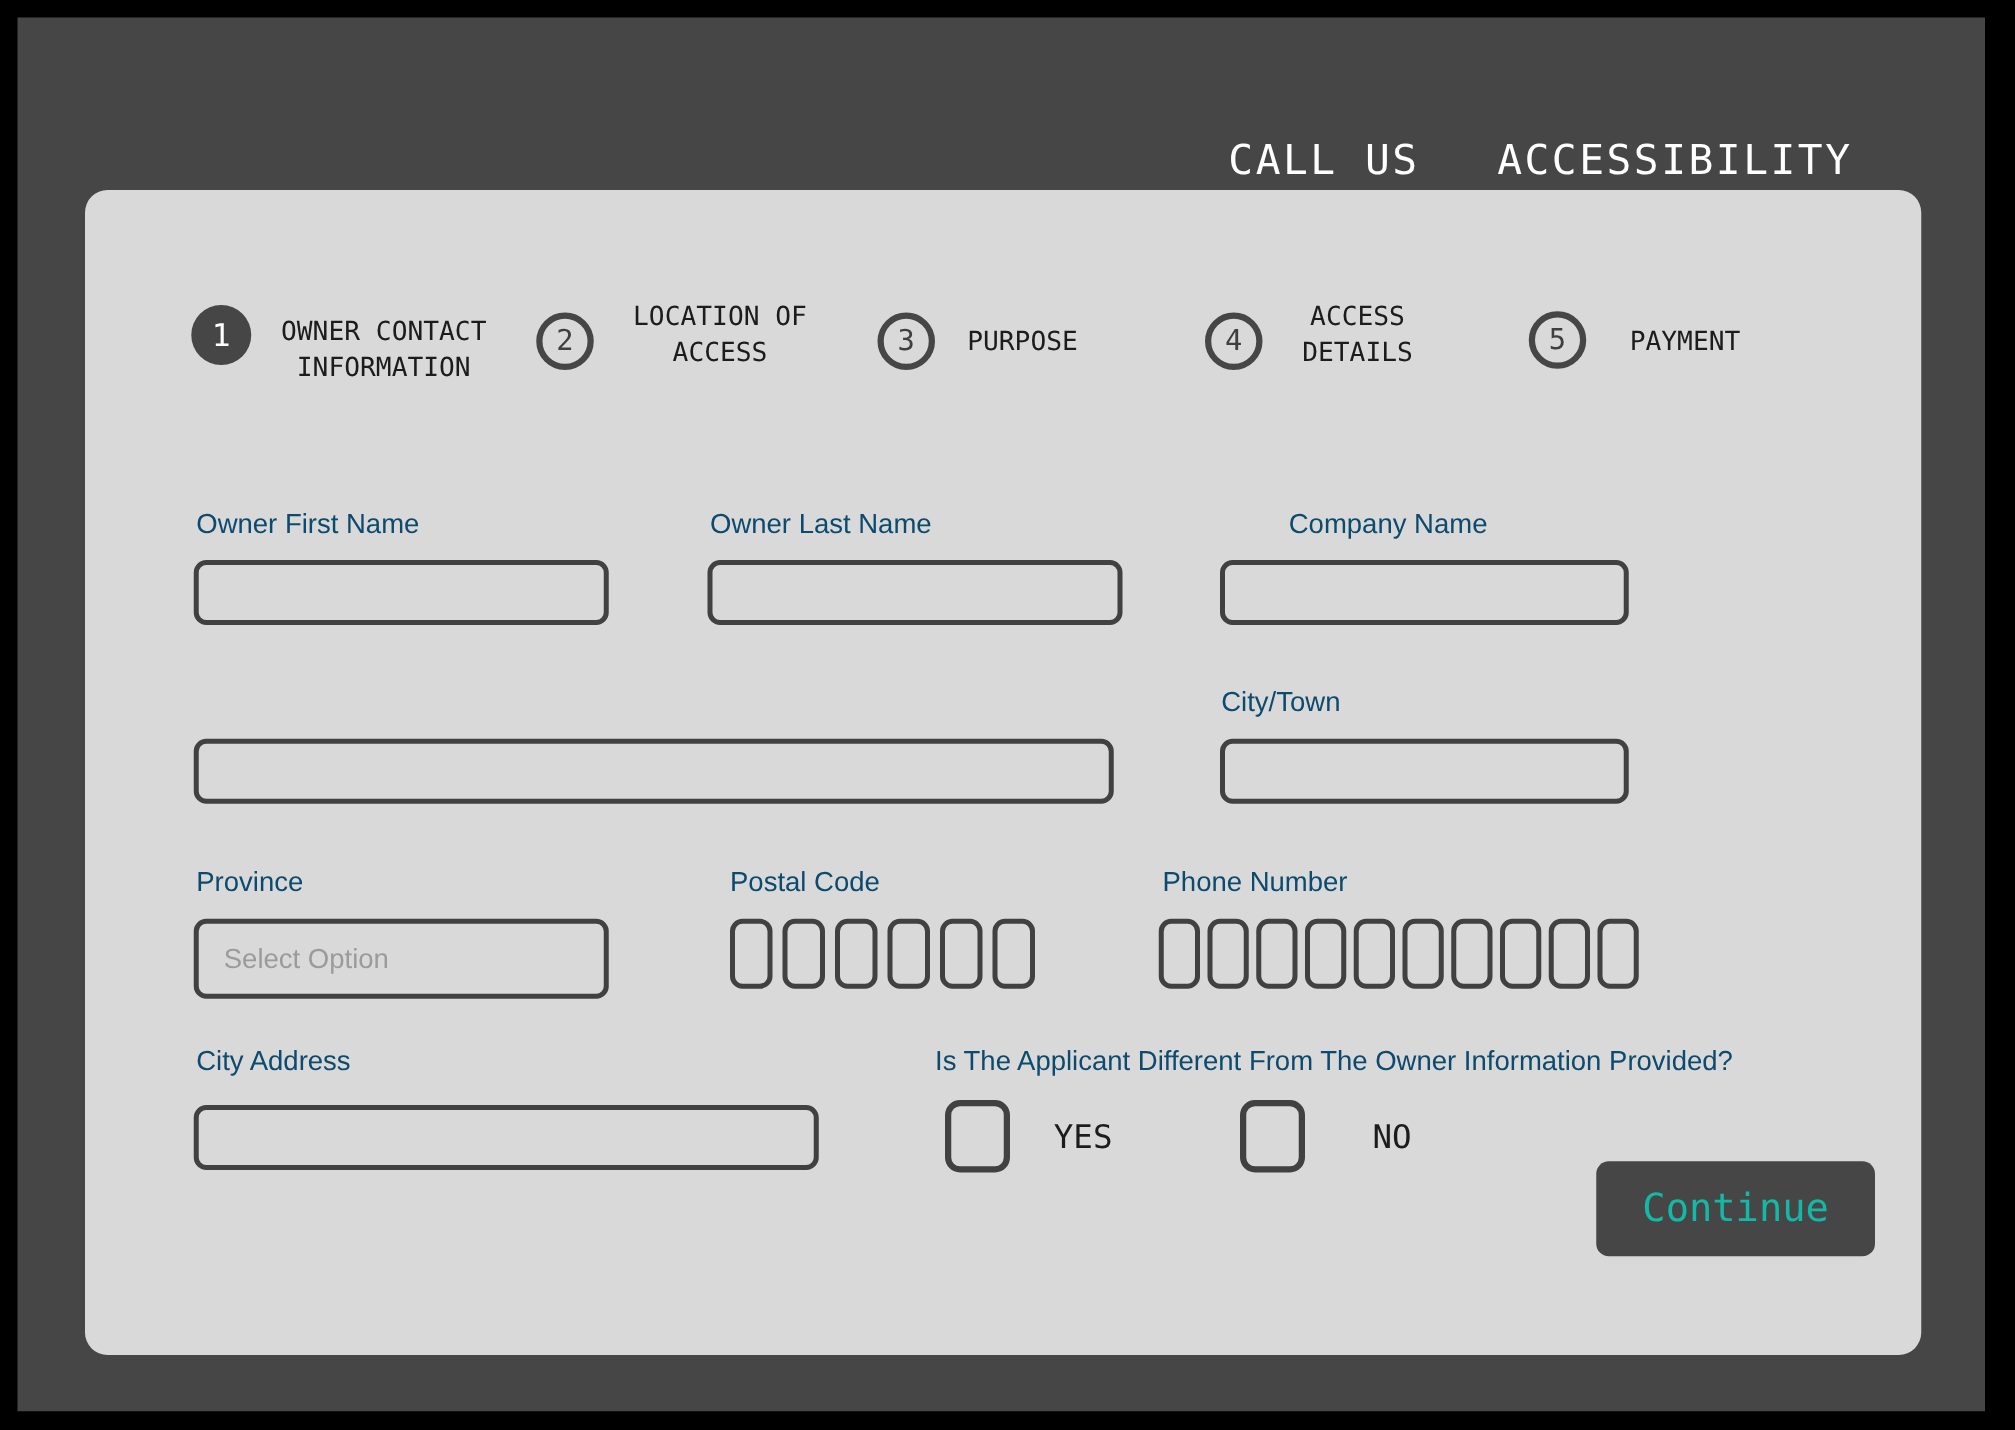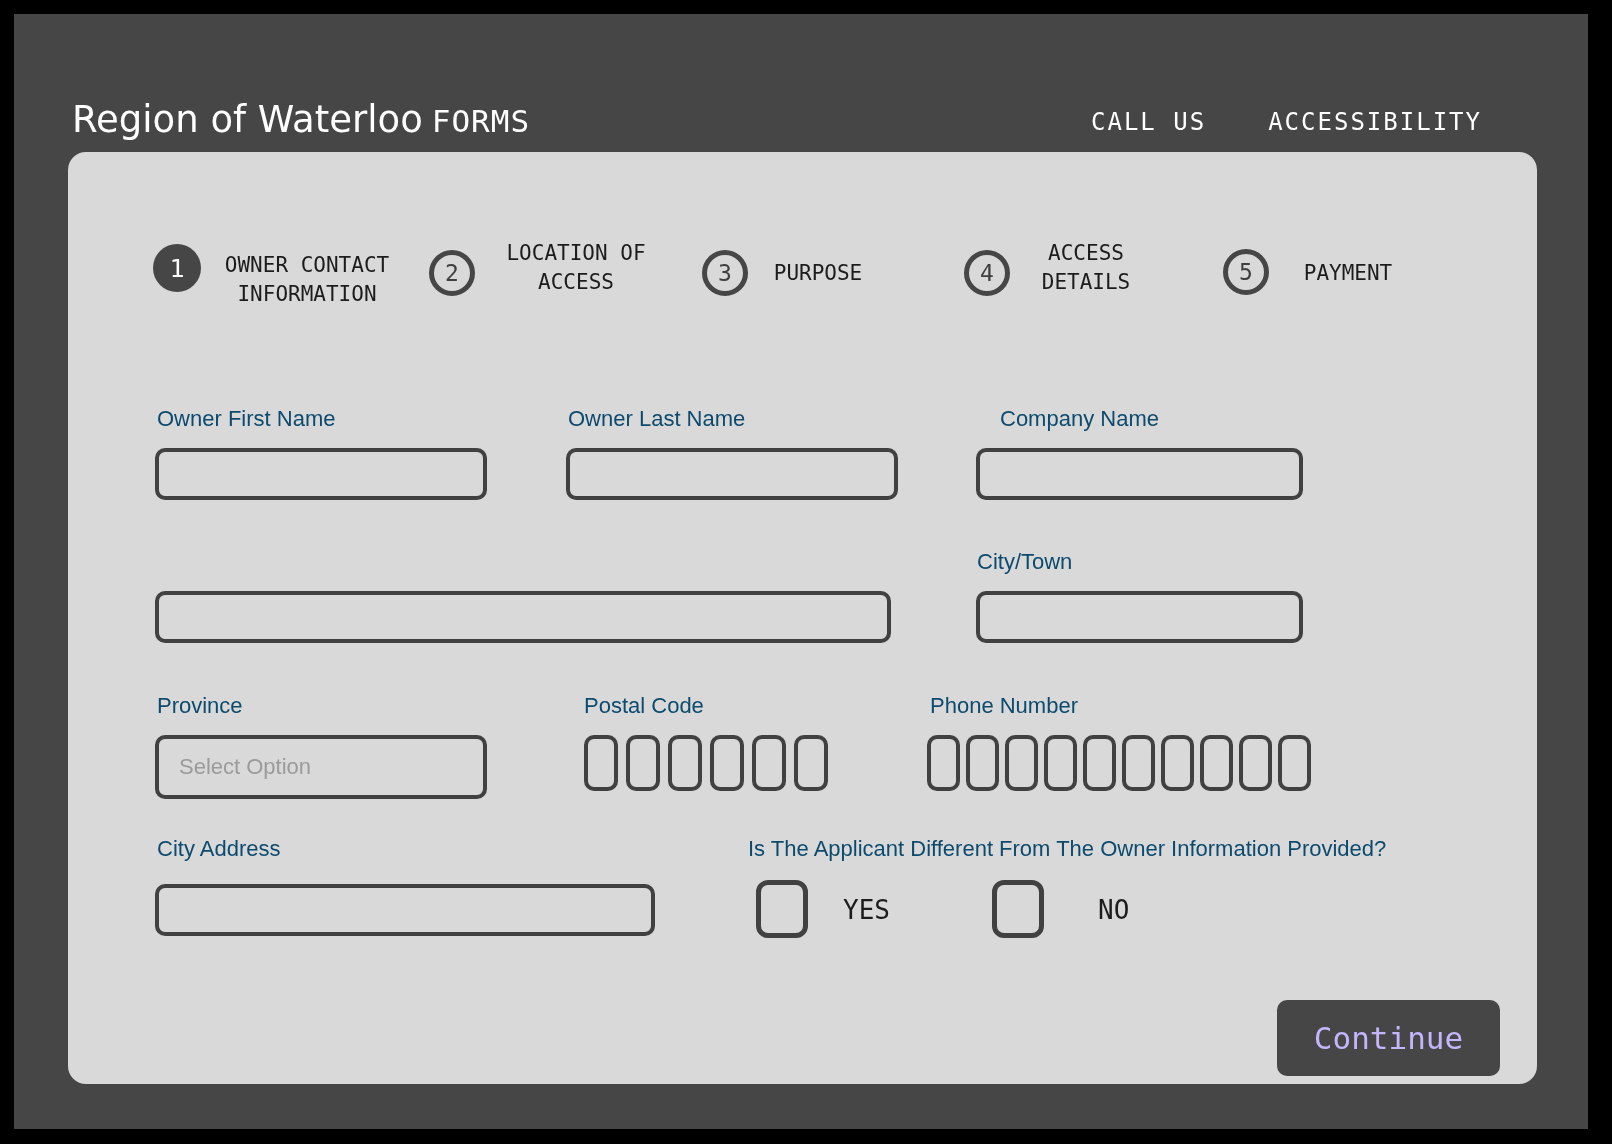--- a/index.html
+++ b/index.html
@@ -16,21 +16,21 @@
     position:absolute; left:58px; top:84px; color:#fff;
     font-family:"DejaVu Sans", sans-serif; font-size:37px; font-weight:400;
     white-space:nowrap;
   }
   .brand .suffix {
     font-family:"DejaVu Sans Mono", monospace; font-size:31px; margin-left:9px;
     letter-spacing:1px;
   }
   .top-nav {
     position:absolute; right:106px; top:94px; display:flex; gap:62px;
-    color:#fff; font-family:"DejaVu Sans Mono", monospace; font-size:24px;
+    color:#fff; font-family:"DejaVu Sans Mono", monospace; font-size:33px;
     letter-spacing:2px; white-space:nowrap;
   }
   .top-nav span { cursor:pointer; }
   
   .panel {
     position:absolute; left:54px; top:138px; width:1469px; height:932px;
     background:#d9d9d9; border-radius:18px;
   }
   
   .step-circle {
@@ -83,31 +83,30 @@
   .box-row.phone > div { width:33px; }
   .chk {
     position:absolute; top:728px; width:52px; height:58px; box-sizing:border-box;
     border:5px solid #414141; border-radius:12px; cursor:pointer;
   }
   .chk-label {
     position:absolute; top:743px; font-family:"DejaVu Sans Mono", monospace;
     font-size:26px; color:#1c1c1c;
   }
   .continue-btn {
-    position:absolute; left:1209px; top:848px; width:223px; height:76px;
-    background:#464646; border:none; border-radius:10px; color:#c4b5fd;
+    position:absolute; left:1209px; top:777px; width:223px; height:76px;
+    background:#464646; border:none; border-radius:10px; color:#14b8a6;
     font-family:"DejaVu Sans Mono", monospace; font-size:31px; cursor:pointer;
   }
 </style>
 </head>
 <body>
 
 <div class="window">
 
-  <div class="brand"><span>Region of Waterloo</span><span class="suffix">FORMS</span></div>
 
   <div class="top-nav">
     <span>CALL US</span>
     <span>ACCESSIBILITY</span>
   </div>
 
   <div class="panel">
 
     <div id="c1" class="step-circle active">1</div>
     <div id="l1" class="step-label">
@@ -132,21 +131,21 @@
       <span>DETAILS</span>
     </div>
 
     <div id="c5" class="step-circle inactive">5</div>
     <div id="l5" class="step-label">
       <span>PAYMENT</span>
     </div>
 
     <div class="f-label" style="left:89px;top:254px">Owner First Name</div>
     <div class="f-label" style="left:500px;top:254px">Owner Last Name</div>
-    <div class="f-label" style="left:932px;top:254px">Company Name</div>
+    <div class="f-label" style="left:963px;top:254px">Company Name</div>
     <input class="t-input r1" style="left: 87px; width: 332px;" value="">
     <input class="t-input r1" style="left: 498px; width: 332px;" value="">
     <input class="t-input r1" style="left: 908px; width: 327px;" value="">
 
     <div class="f-label" style="left:909px;top:397px">City/Town</div>
     <input class="t-input r2" style="left: 87px; width: 736px;" value="">
     <input class="t-input r2" style="left: 908px; width: 327px;" value="">
 
     <div class="f-label" style="left:89px;top:541px">Province</div>
     <div class="f-label" style="left:516px;top:541px">Postal Code</div>

